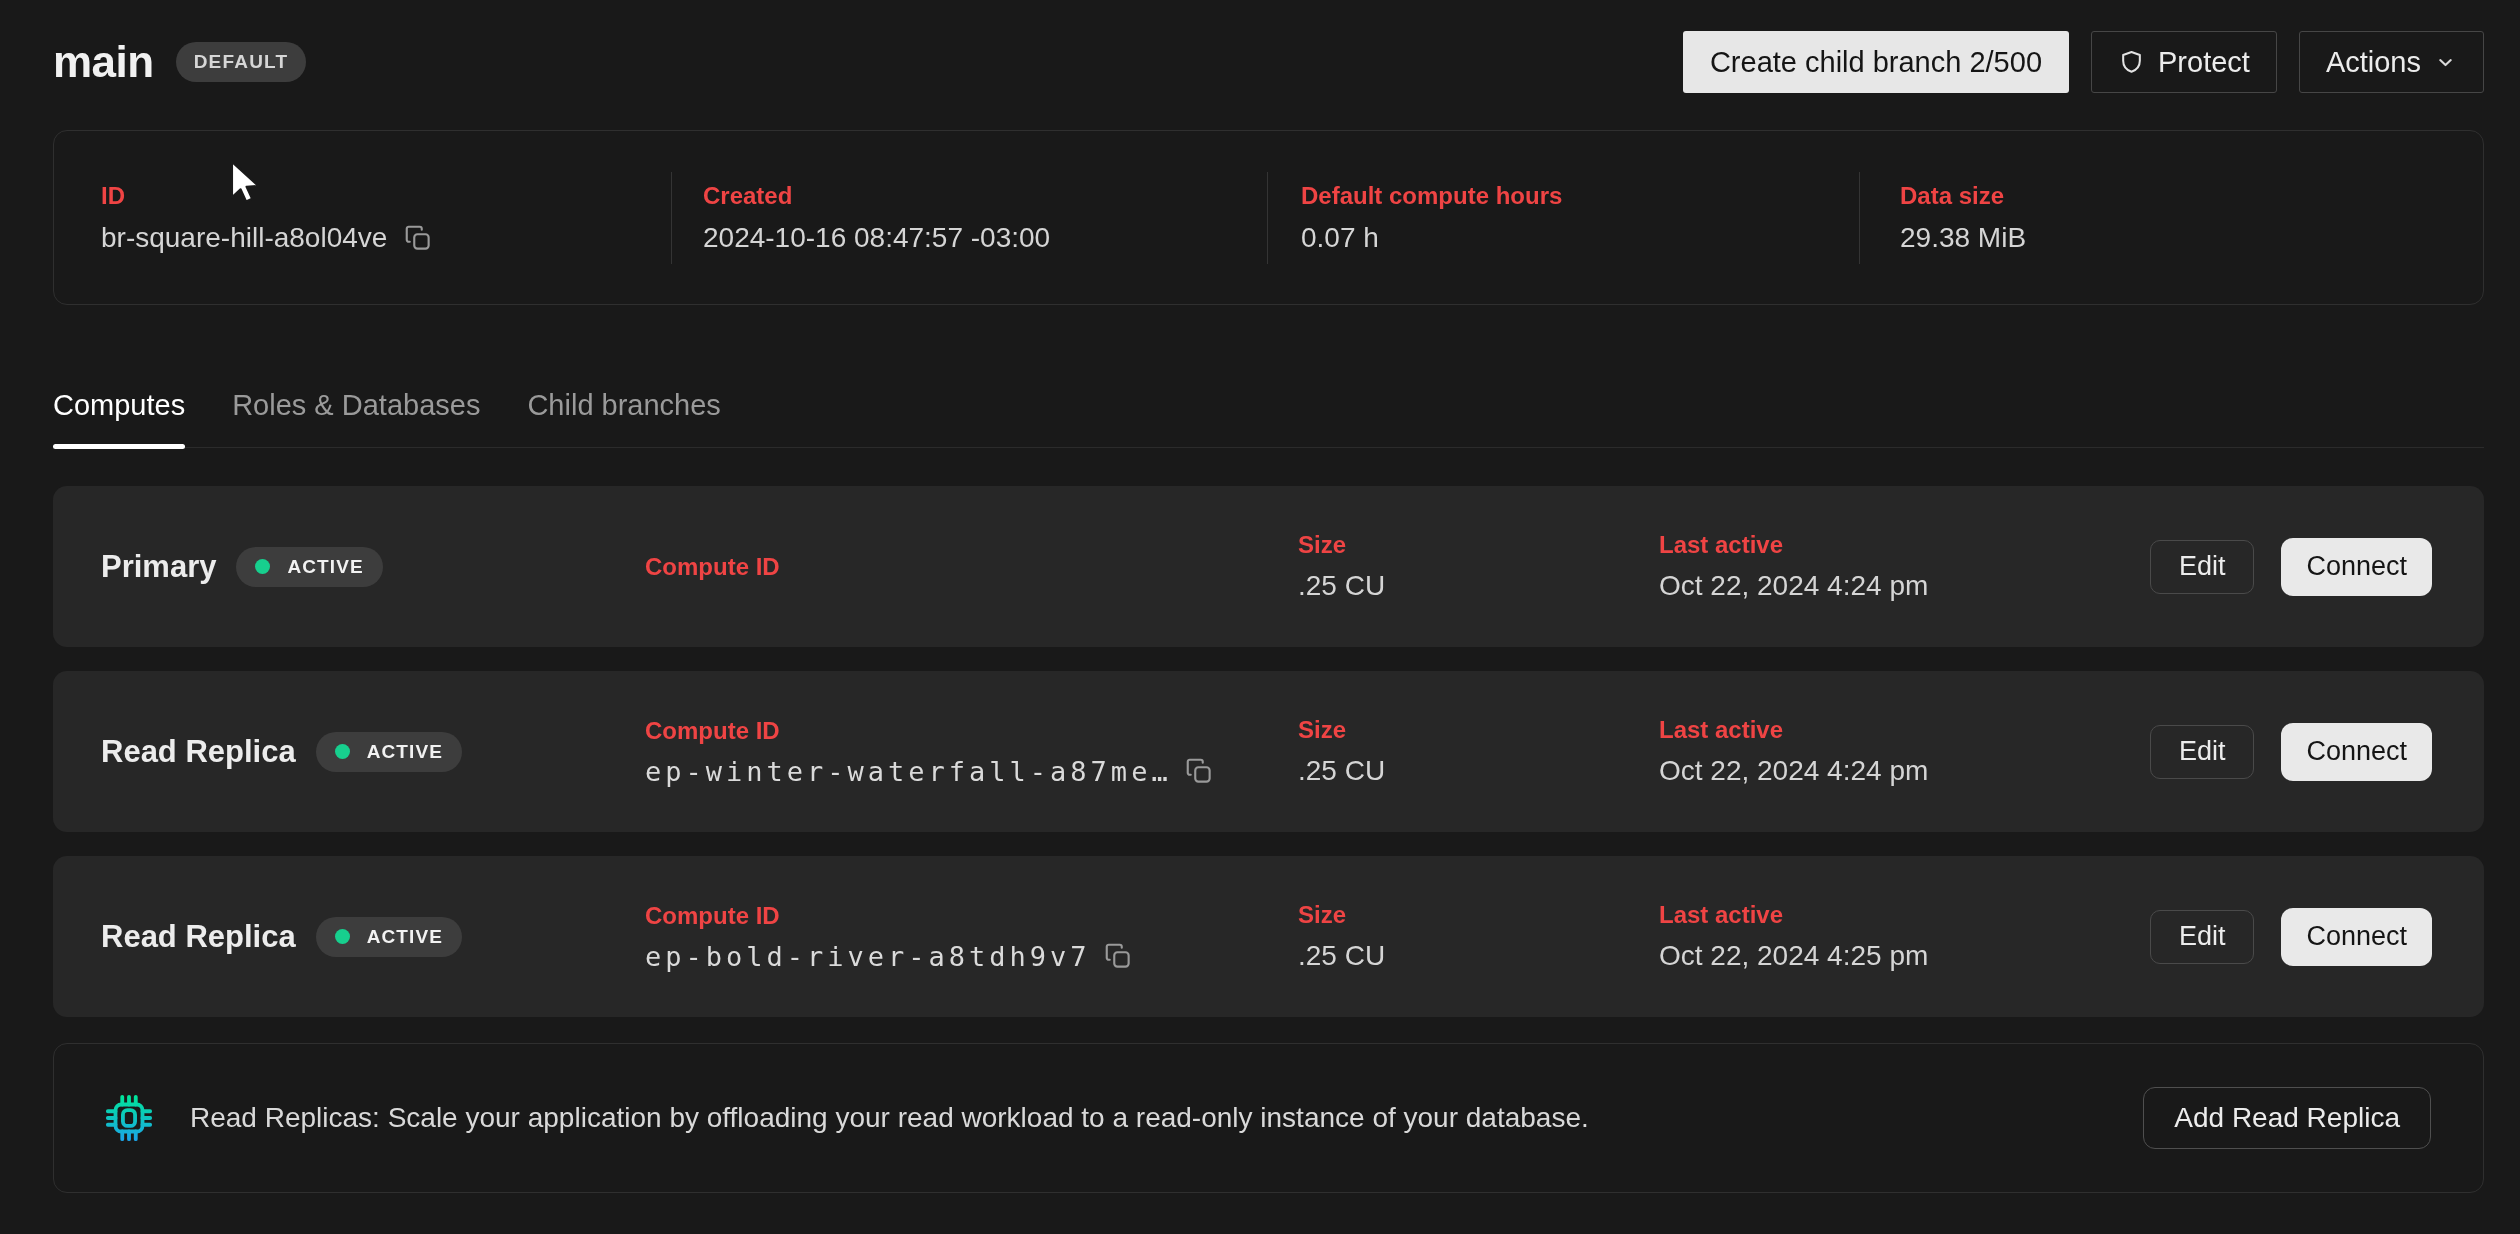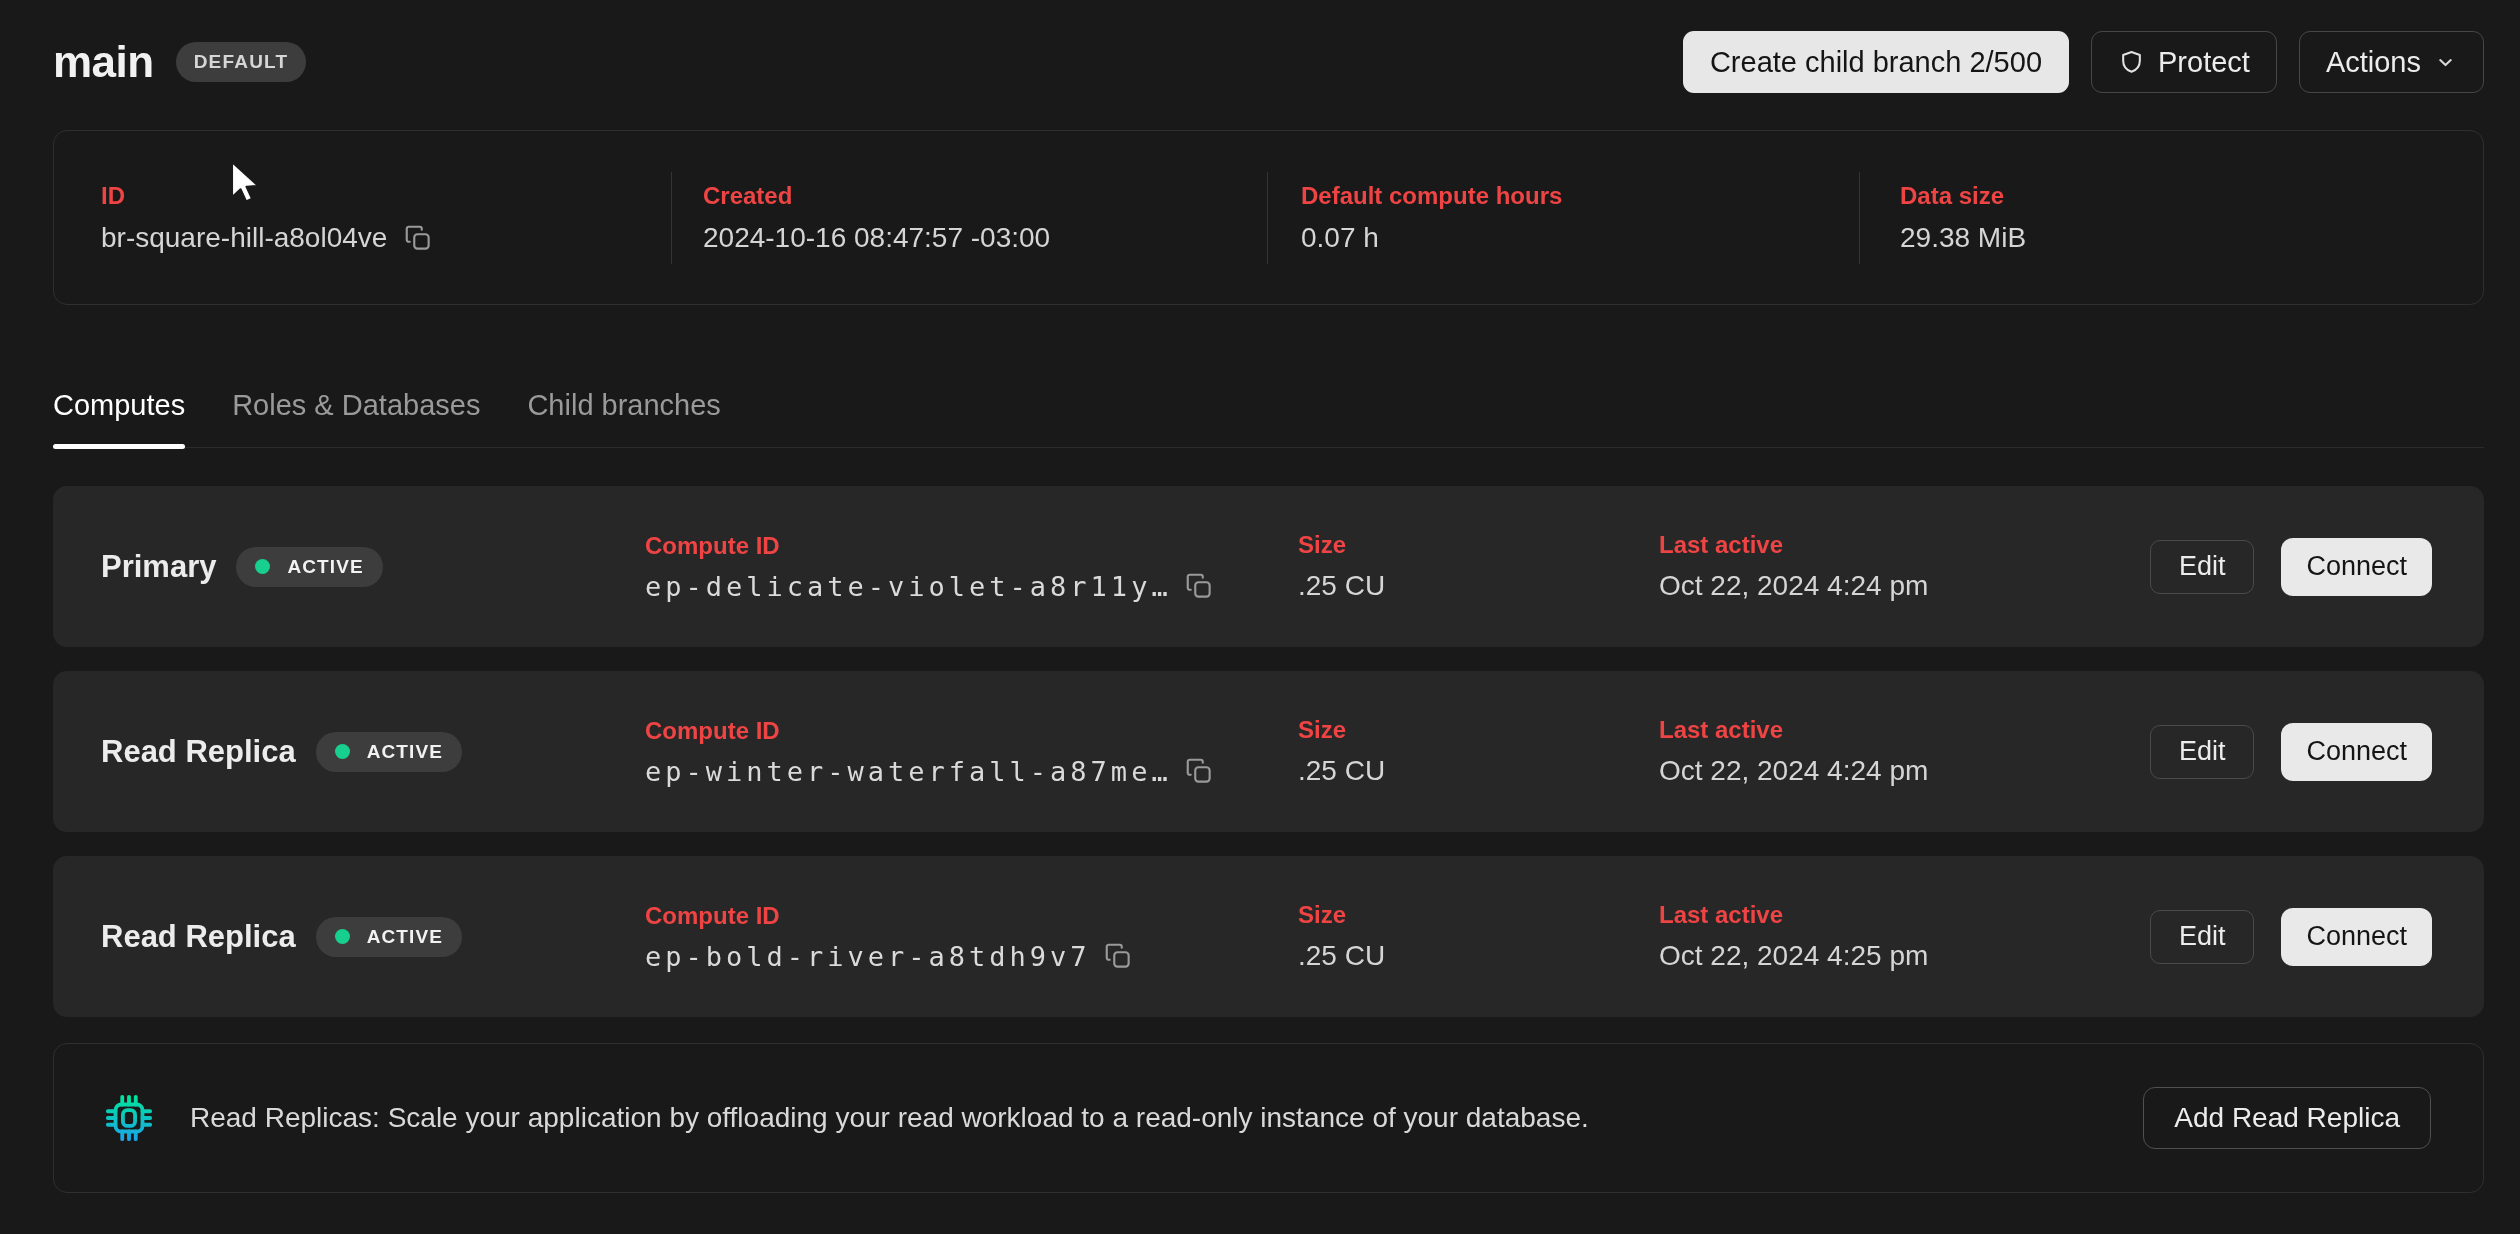--- a/index.html
+++ b/index.html
@@ -8,21 +8,21 @@
   .page { position:relative; margin-left:53px; width:2431px; }
 
   
   .header { display:flex; align-items:center; justify-content:space-between; padding-top:30px; height:94px; }
   .title-wrap { display:flex; align-items:center; gap:22px; }
   .page-title { font-size:44px; font-weight:700; color:#f1f1f1; letter-spacing:-0.5px; }
   .pill { background:#3d3d3d; color:#d6d6d6; font-size:19px; font-weight:700;
           letter-spacing:1.2px; padding:9px 18px; border-radius:999px; }
   .hdr-actions { display:flex; align-items:center; gap:22px; }
   .btn { display:inline-flex; align-items:center; justify-content:center; gap:13px;
-         height:62px; border-radius:11px; font-size:29px; cursor:pointer; white-space:nowrap;
+         height:62px; border-radius:3px; font-size:29px; cursor:pointer; white-space:nowrap;
          font-family:"Liberation Sans", sans-serif; }
   .btn-primary { background:#e7e7e7; color:#151515; border:none; padding:0 27px; font-weight:500; }
   .btn-ghost { background:transparent; color:#ececec; border:1px solid #464646; padding:0 26px; }
   .btn-ghost svg { flex:0 0 auto; }
 
   
   .details-card { margin-top:36px; height:175px; border:1px solid #2f2f2f; border-radius:14px;
                   display:flex; align-items:stretch; }
   .detail-cell { display:flex; flex-direction:column; justify-content:center; gap:12px; }
   .detail-cell.c1 { width:617px; padding-left:47px; }
@@ -151,31 +151,20 @@
   <div class="compute-row first">
     <div class="c-name">
       <span class="row-name">Primary</span>
       <span class="status-badge">
         <span class="status-dot" style="background:#17cf8e;"></span>
         <span class="status-text">ACTIVE</span>
       </span>
     </div>
     <div class="col col-id">
       <div class="field-label">Compute ID</div>
-      <div class="mono-value">
-        <span>ep-delicate-violet-a8r11y…</span>
-        <button class="copy-btn">
-          <span style="display:inline-flex;">
-            <svg width="30" height="30" viewBox="0 0 24 24" fill="none" stroke="#9a9a9a" stroke-width="1.7" stroke-linecap="round" stroke-linejoin="round">
-              <rect x="9" y="9" width="11.5" height="11.5" rx="2.5"></rect>
-              <path d="M5.4 15H4.6A1.6 1.6 0 0 1 3 13.4V4.6A1.6 1.6 0 0 1 4.6 3h8.8A1.6 1.6 0 0 1 15 4.6v.8"></path>
-            </svg>
-          </span>
-        </button>
-      </div>
     </div>
     <div class="col col-size">
       <div class="field-label">Size</div>
       <div class="plain-value">.25 CU</div>
     </div>
     <div class="col col-last">
       <div class="field-label">Last active</div>
       <div class="plain-value">Oct 22, 2024 4:24 pm</div>
     </div>
     <div class="row-actions">

